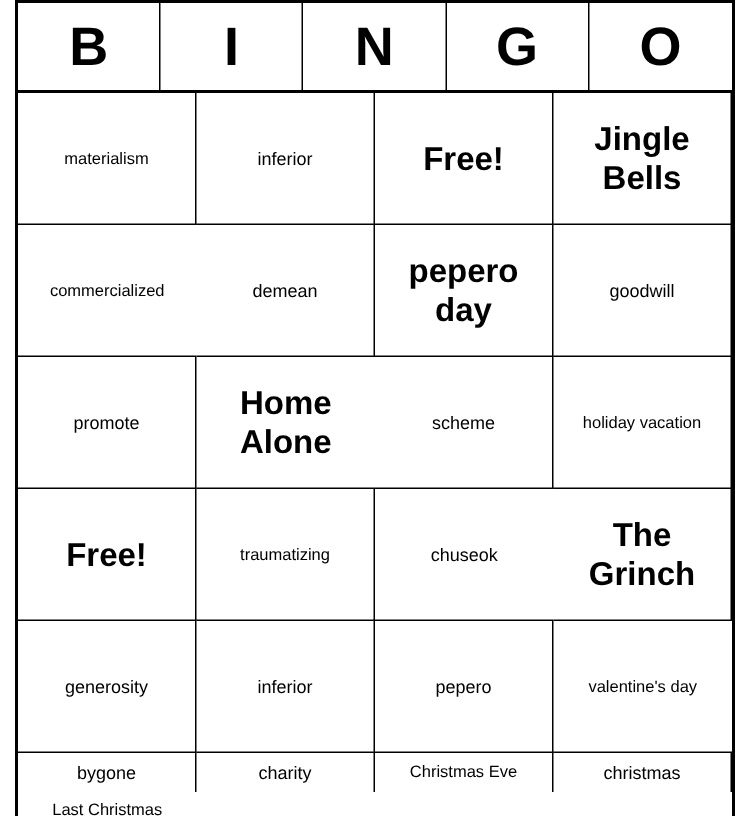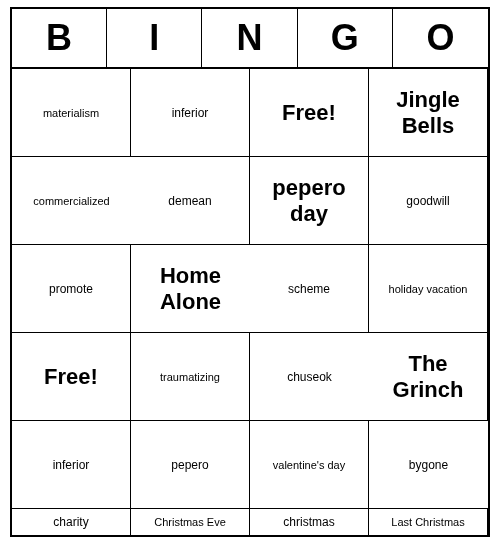--- a/index.html
+++ b/index.html
@@ -141,20 +141,23 @@
       <div class="bingo-cell">
         <span class="cell-small">traumatizing</span>
       </div>
       <div class="bingo-cell">
         <span class="cell-medium">chuseok</span>
       </div>
       <div class="bingo-cell">
         <span class="cell-large">The Grinch</span>
       </div>
       <div class="bingo-cell">
+        <span class="cell-medium">generosity</span>
+      </div>
+      <div class="bingo-cell">
         <span class="cell-medium">inferior</span>
       </div>
       <div class="bingo-cell">
         <span class="cell-medium">pepero</span>
       </div>
       <div class="bingo-cell">
         <span class="cell-small">valentine's day</span>
       </div>
       <div class="bingo-cell">
         <span class="cell-medium">bygone</span>

